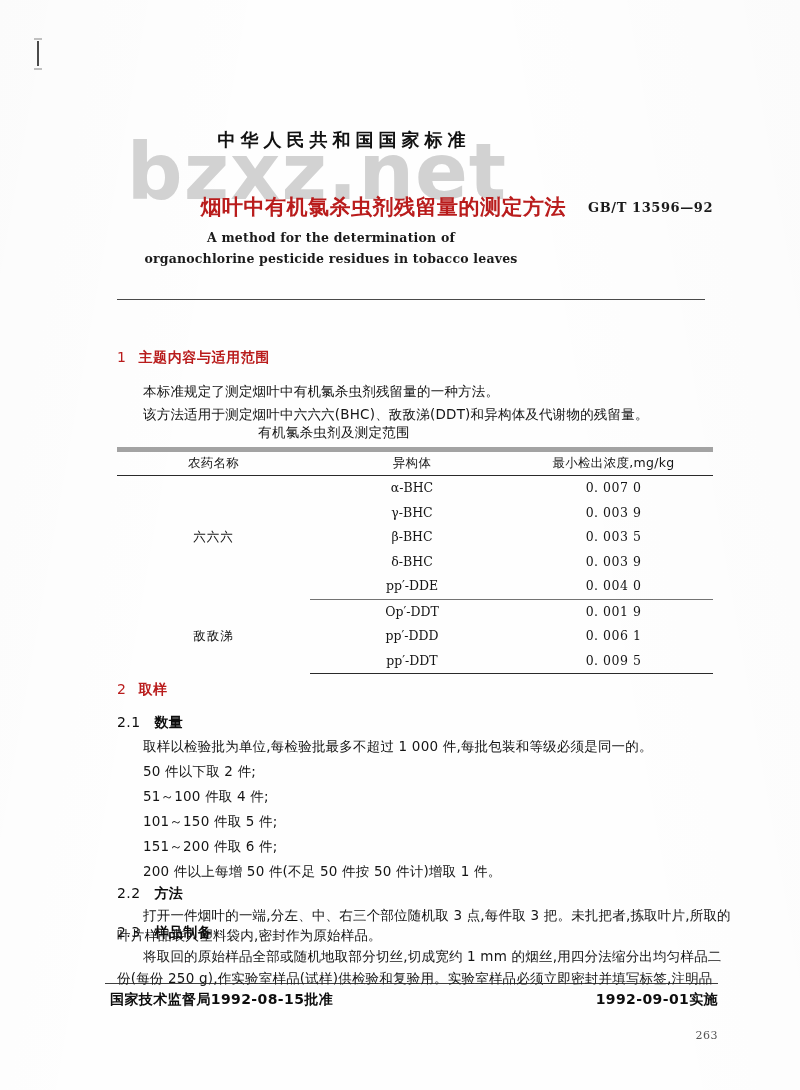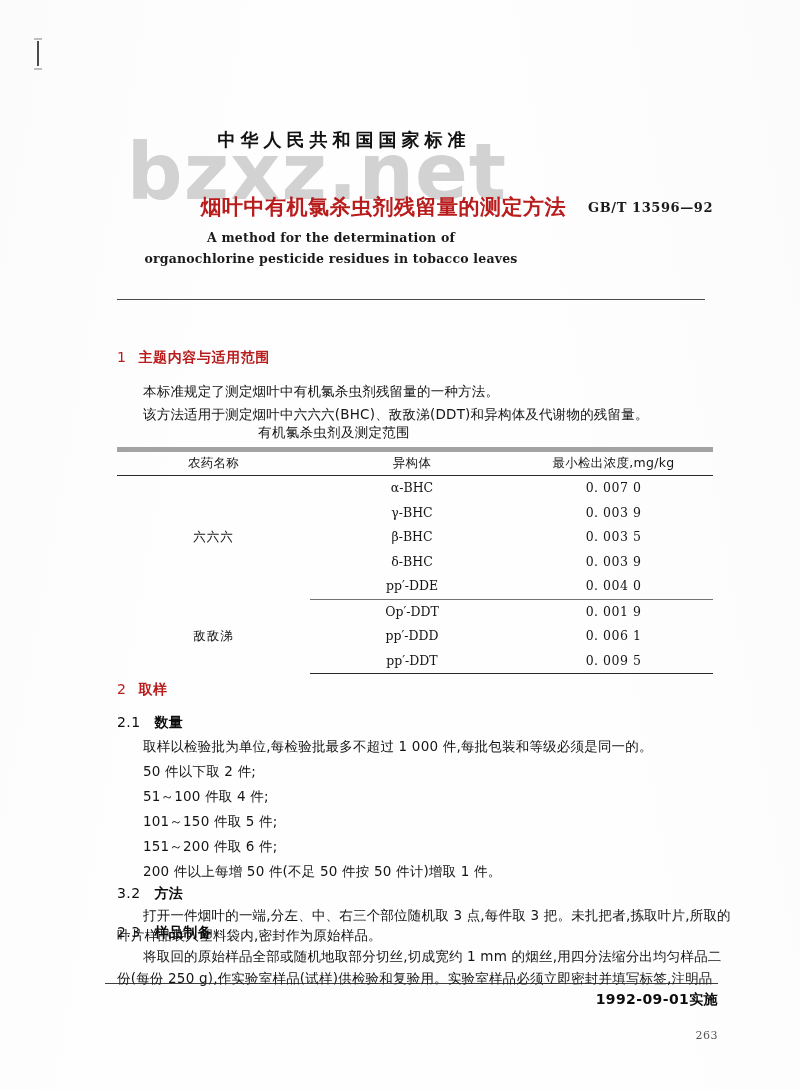--- a/index.html
+++ b/index.html
@@ -378,29 +378,30 @@
       <span class="sub-num">2.1</span><span class="sub-label">数量</span>
     </div>
     <div class="para" style="left:143px; top:736px;">取样以检验批为单位,每检验批最多不超过 1 000 件,每批包装和等级必须是同一的。</div>
     <div class="para" style="left:143px; top:761px;">50 件以下取 2 件;</div>
     <div class="para" style="left:143px; top:786px;">51～100 件取 4 件;</div>
     <div class="para" style="left:143px; top:811px;">101～150 件取 5 件;</div>
     <div class="para" style="left:143px; top:836px;">151～200 件取 6 件;</div>
     <div class="para" style="left:143px; top:861px;">200 件以上每增 50 件(不足 50 件按 50 件计)增取 1 件。</div>
 
     <div class="sub-head" style="left:117px; top:885px;">
-      <span class="sub-num">3.2</span><span class="sub-label">方法</span>
+      <span class="sub-num">2.2</span><span class="sub-label">方法</span>
     </div>
     <div class="para" style="left:143px; top:905px;">打开一件烟叶的一端,分左、中、右三个部位随机取 3 点,每件取 3 把。未扎把者,拣取叶片,所取的</div>
     <div class="para" style="left:117px; top:925px;">叶片样品装入塑料袋内,密封作为原始样品。</div>
 
     <div class="sub-head" style="left:117px; top:924px;">
       <span class="sub-num">2.3</span><span class="sub-label">样品制备</span>
     </div>
     <div class="para" style="left:143px; top:946px;">将取回的原始样品全部或随机地取部分切丝,切成宽约 1 mm 的烟丝,用四分法缩分出均匀样品二</div>
     <div class="para" style="left:117px; top:968px;">份(每份 250 g),作实验室样品(试样)供检验和复验用。实验室样品必须立即密封并填写标签,注明品</div>
 
     <div class="footer-rule"></div>
+    <div class="footer-left">国家技术监督局1992-08-15批准</div>
     <div class="footer-right">1992-09-01实施</div>
     <div class="page-number">263</div>
 
   </div>
 </div>
 
 </body></html>

